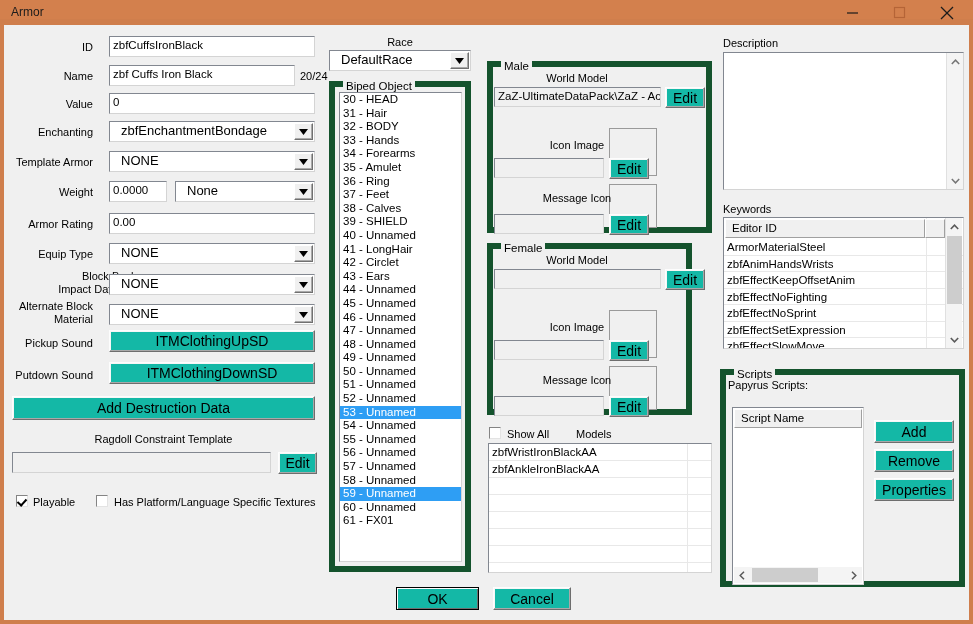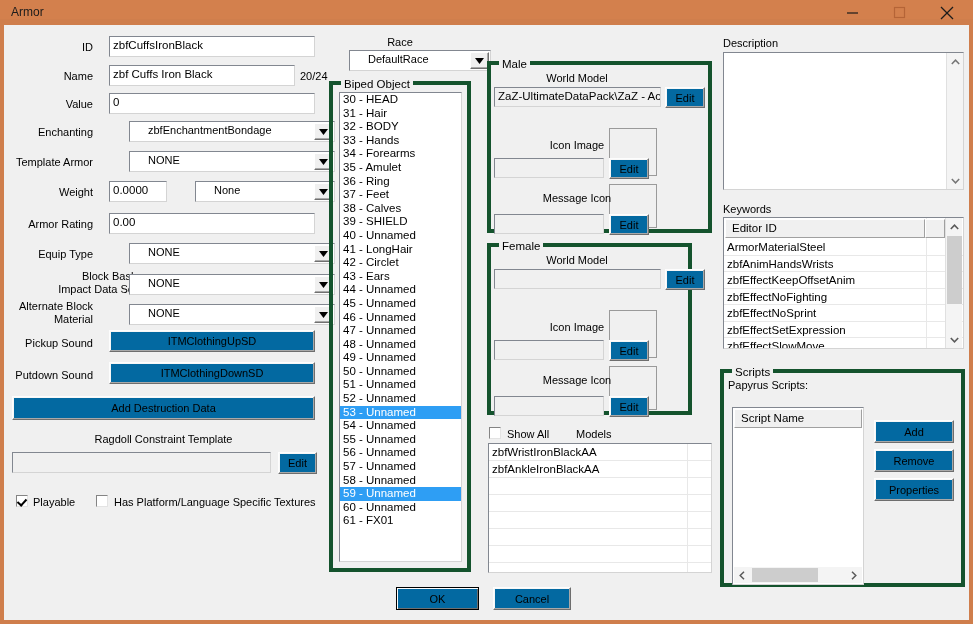--- a/index.html
+++ b/index.html
@@ -53,48 +53,48 @@
     color:#000;padding:1px 2px 0 3px;
     line-height:15px;overflow:hidden;white-space:nowrap;
   }
   .txt.ro{background:#f0f0f0;}
   .combo{
     position:absolute;box-sizing:border-box;
     background:#fff;
     border:1px solid #a0a0a0;
     border-top-color:#828790;border-left-color:#828790;
     border-right-color:#d4d4d4;border-bottom-color:#d4d4d4;
-    font-size:11px;color:#000;
-    line-height:17px;padding-left:18px;overflow:hidden;white-space:nowrap;margin-left:20px;
+    font-size:13px;color:#000;
+    line-height:17px;padding-left:11px;overflow:hidden;white-space:nowrap;
   }
   .combo .arrow{
     position:absolute;right:1px;top:1px;width:17px;bottom:1px;
     background:#f0f0f0;
     border:1px solid #fff;
     border-right-color:#707070;border-bottom-color:#707070;
     box-shadow:inset -1px -1px 0 #a9a9a9;
     display:flex;align-items:center;justify-content:center;
   }
   .btn{
     position:absolute;box-sizing:border-box;
-    background:#0369a1;
+    background:#14b8a6;
     border:1px solid #fdfdfd;
     border-right-color:#6e6e6e;border-bottom-color:#6e6e6e;
     box-shadow:inset -1px -1px 0 #a9a9a9, inset 1px 1px 0 #f7f7f7;
-    font-family:"Liberation Sans", sans-serif;font-size:11px;color:#000;
+    font-family:"Liberation Sans", sans-serif;font-size:14px;color:#000;
     display:flex;align-items:center;justify-content:center;
     cursor:default;
   }
   .btn.focus{
     border:1px solid #000;
     box-shadow:inset 1px 1px 0 #fdfdfd, inset -1px -1px 0 #6e6e6e;
   }
   .group{
     position:absolute;box-sizing:border-box;
-    border:4px solid #14532d;
+    border:6px solid #14532d;
   }
   .group > .gtitle{
     position:absolute;top:-7px;left:8px;background:#f0f0f0;
     padding:0 3px;font-size:11.5px;color:#000;
   }
   .listbox{
     position:absolute;box-sizing:border-box;background:#fff;
     border:1px solid #828790;
     border-right-color:#d4d4d4;border-bottom-color:#d4d4d4;
     overflow:hidden;

